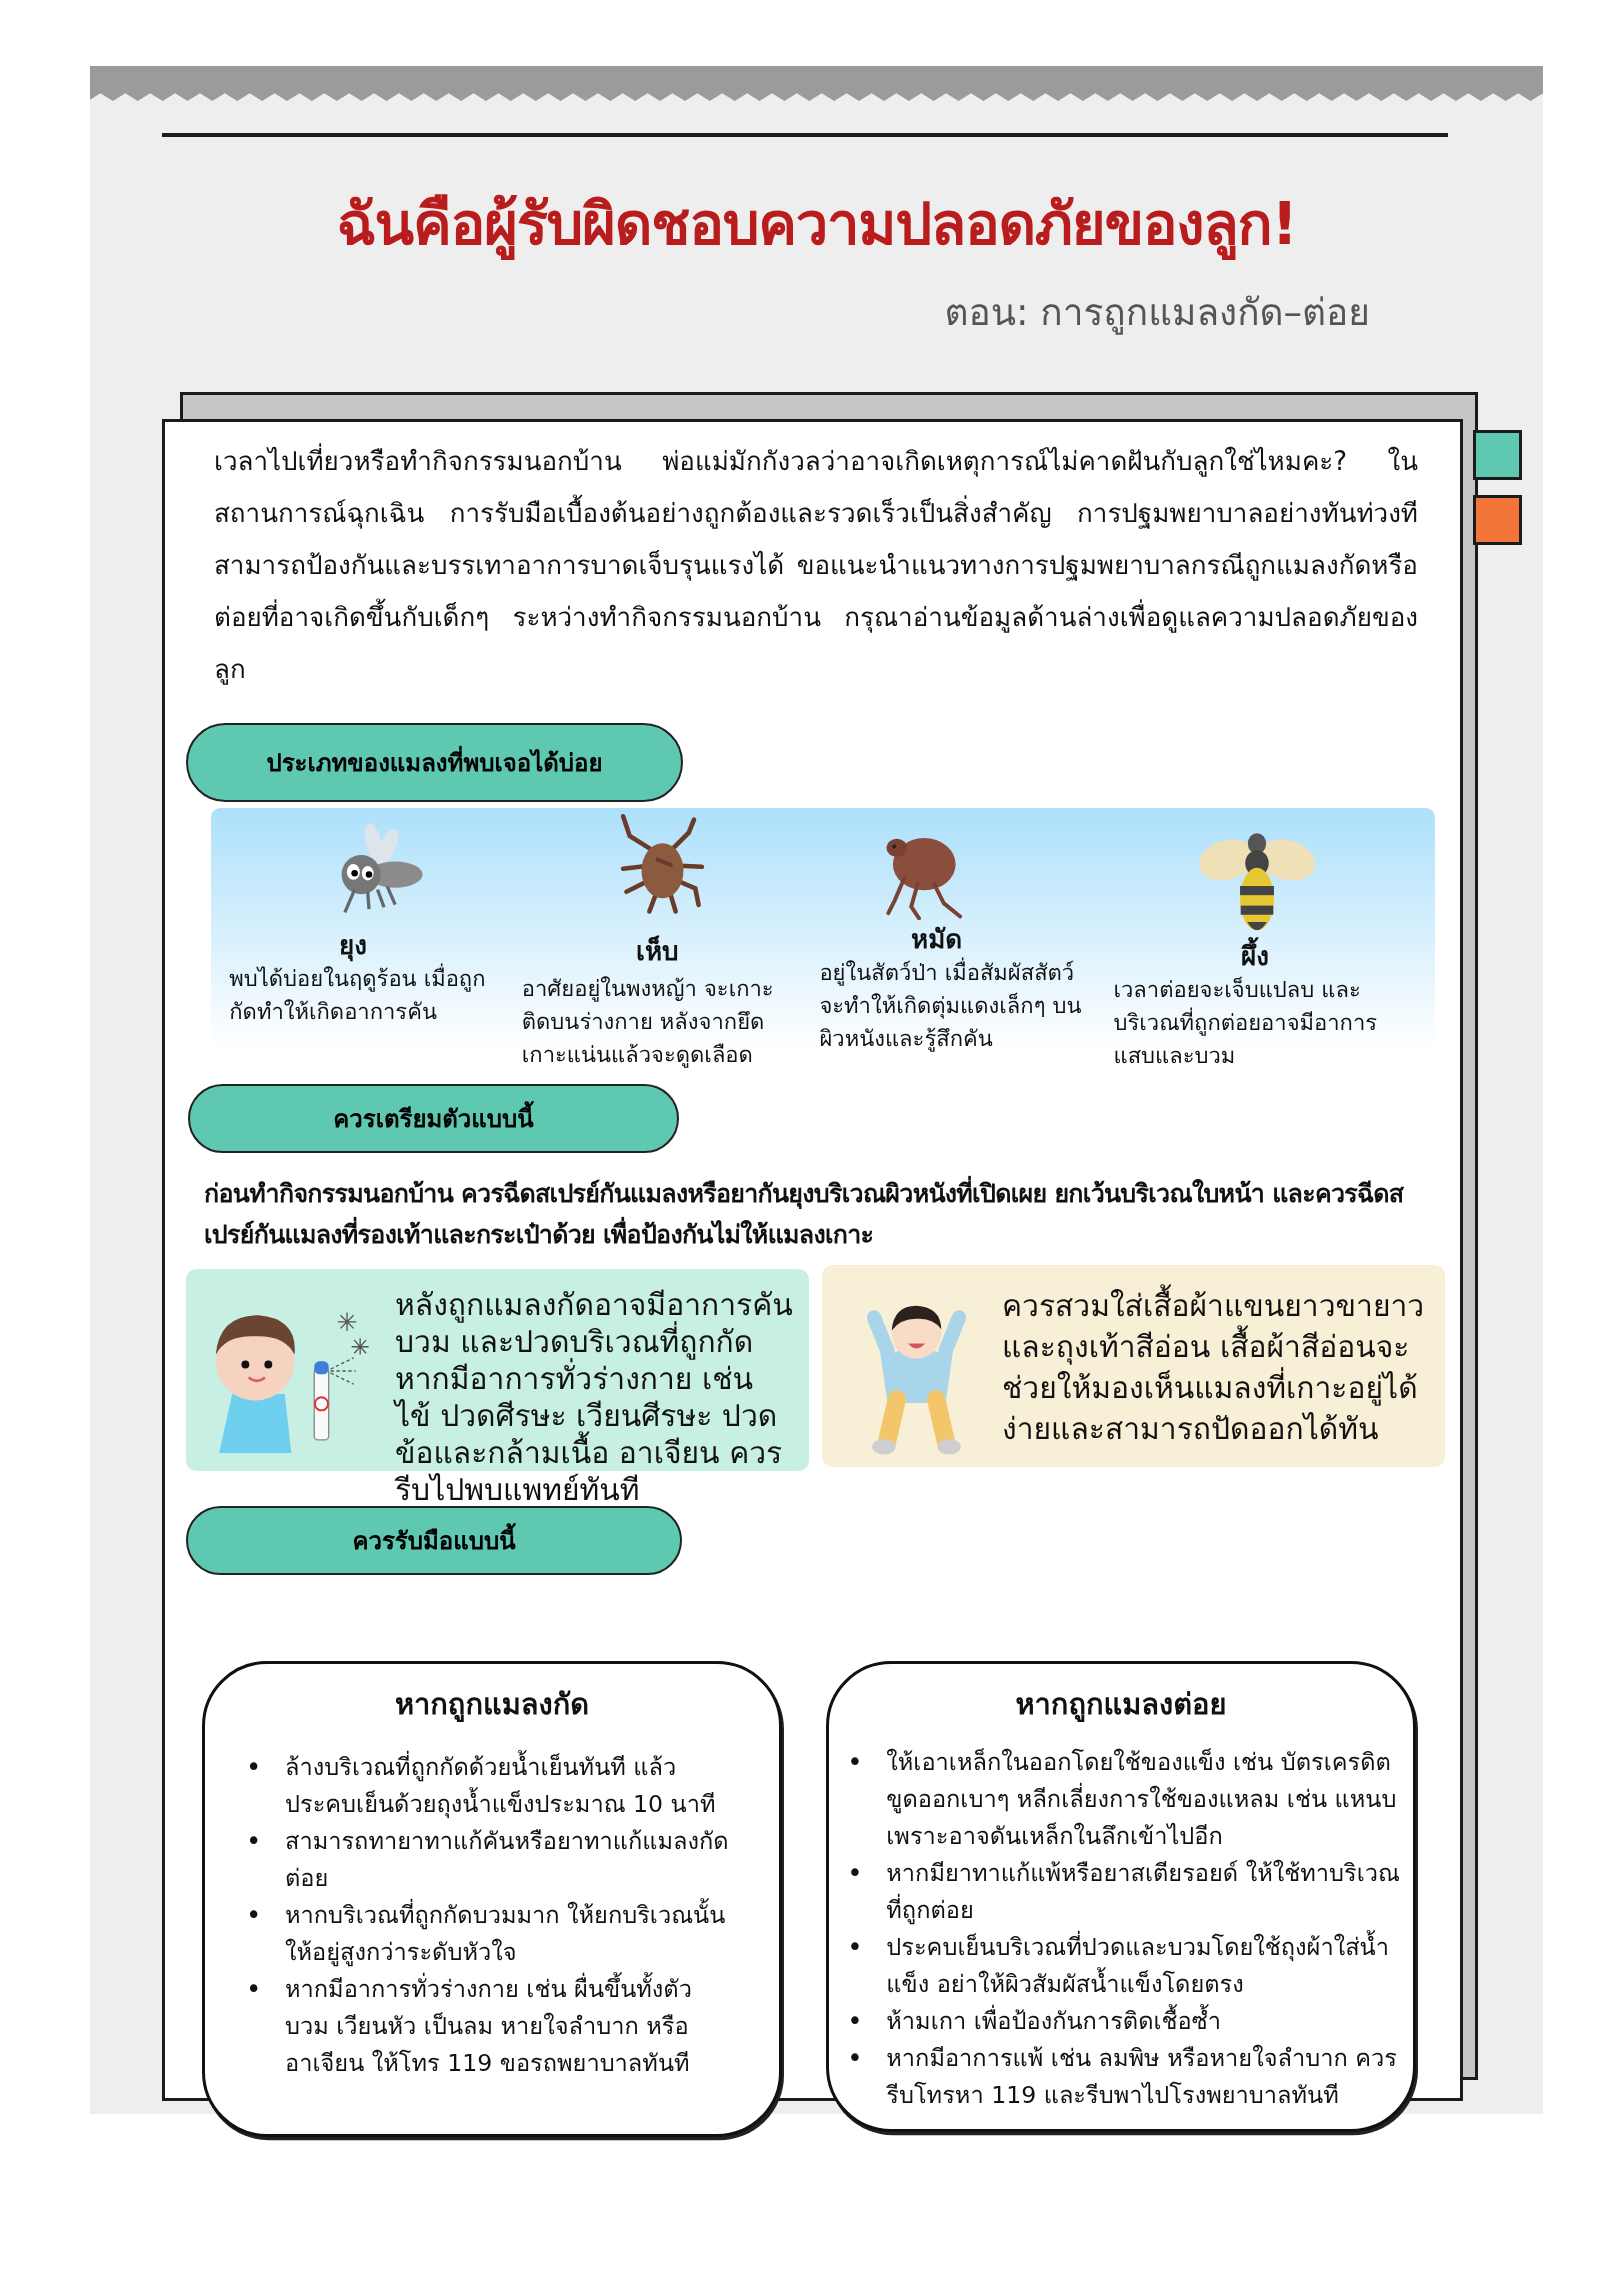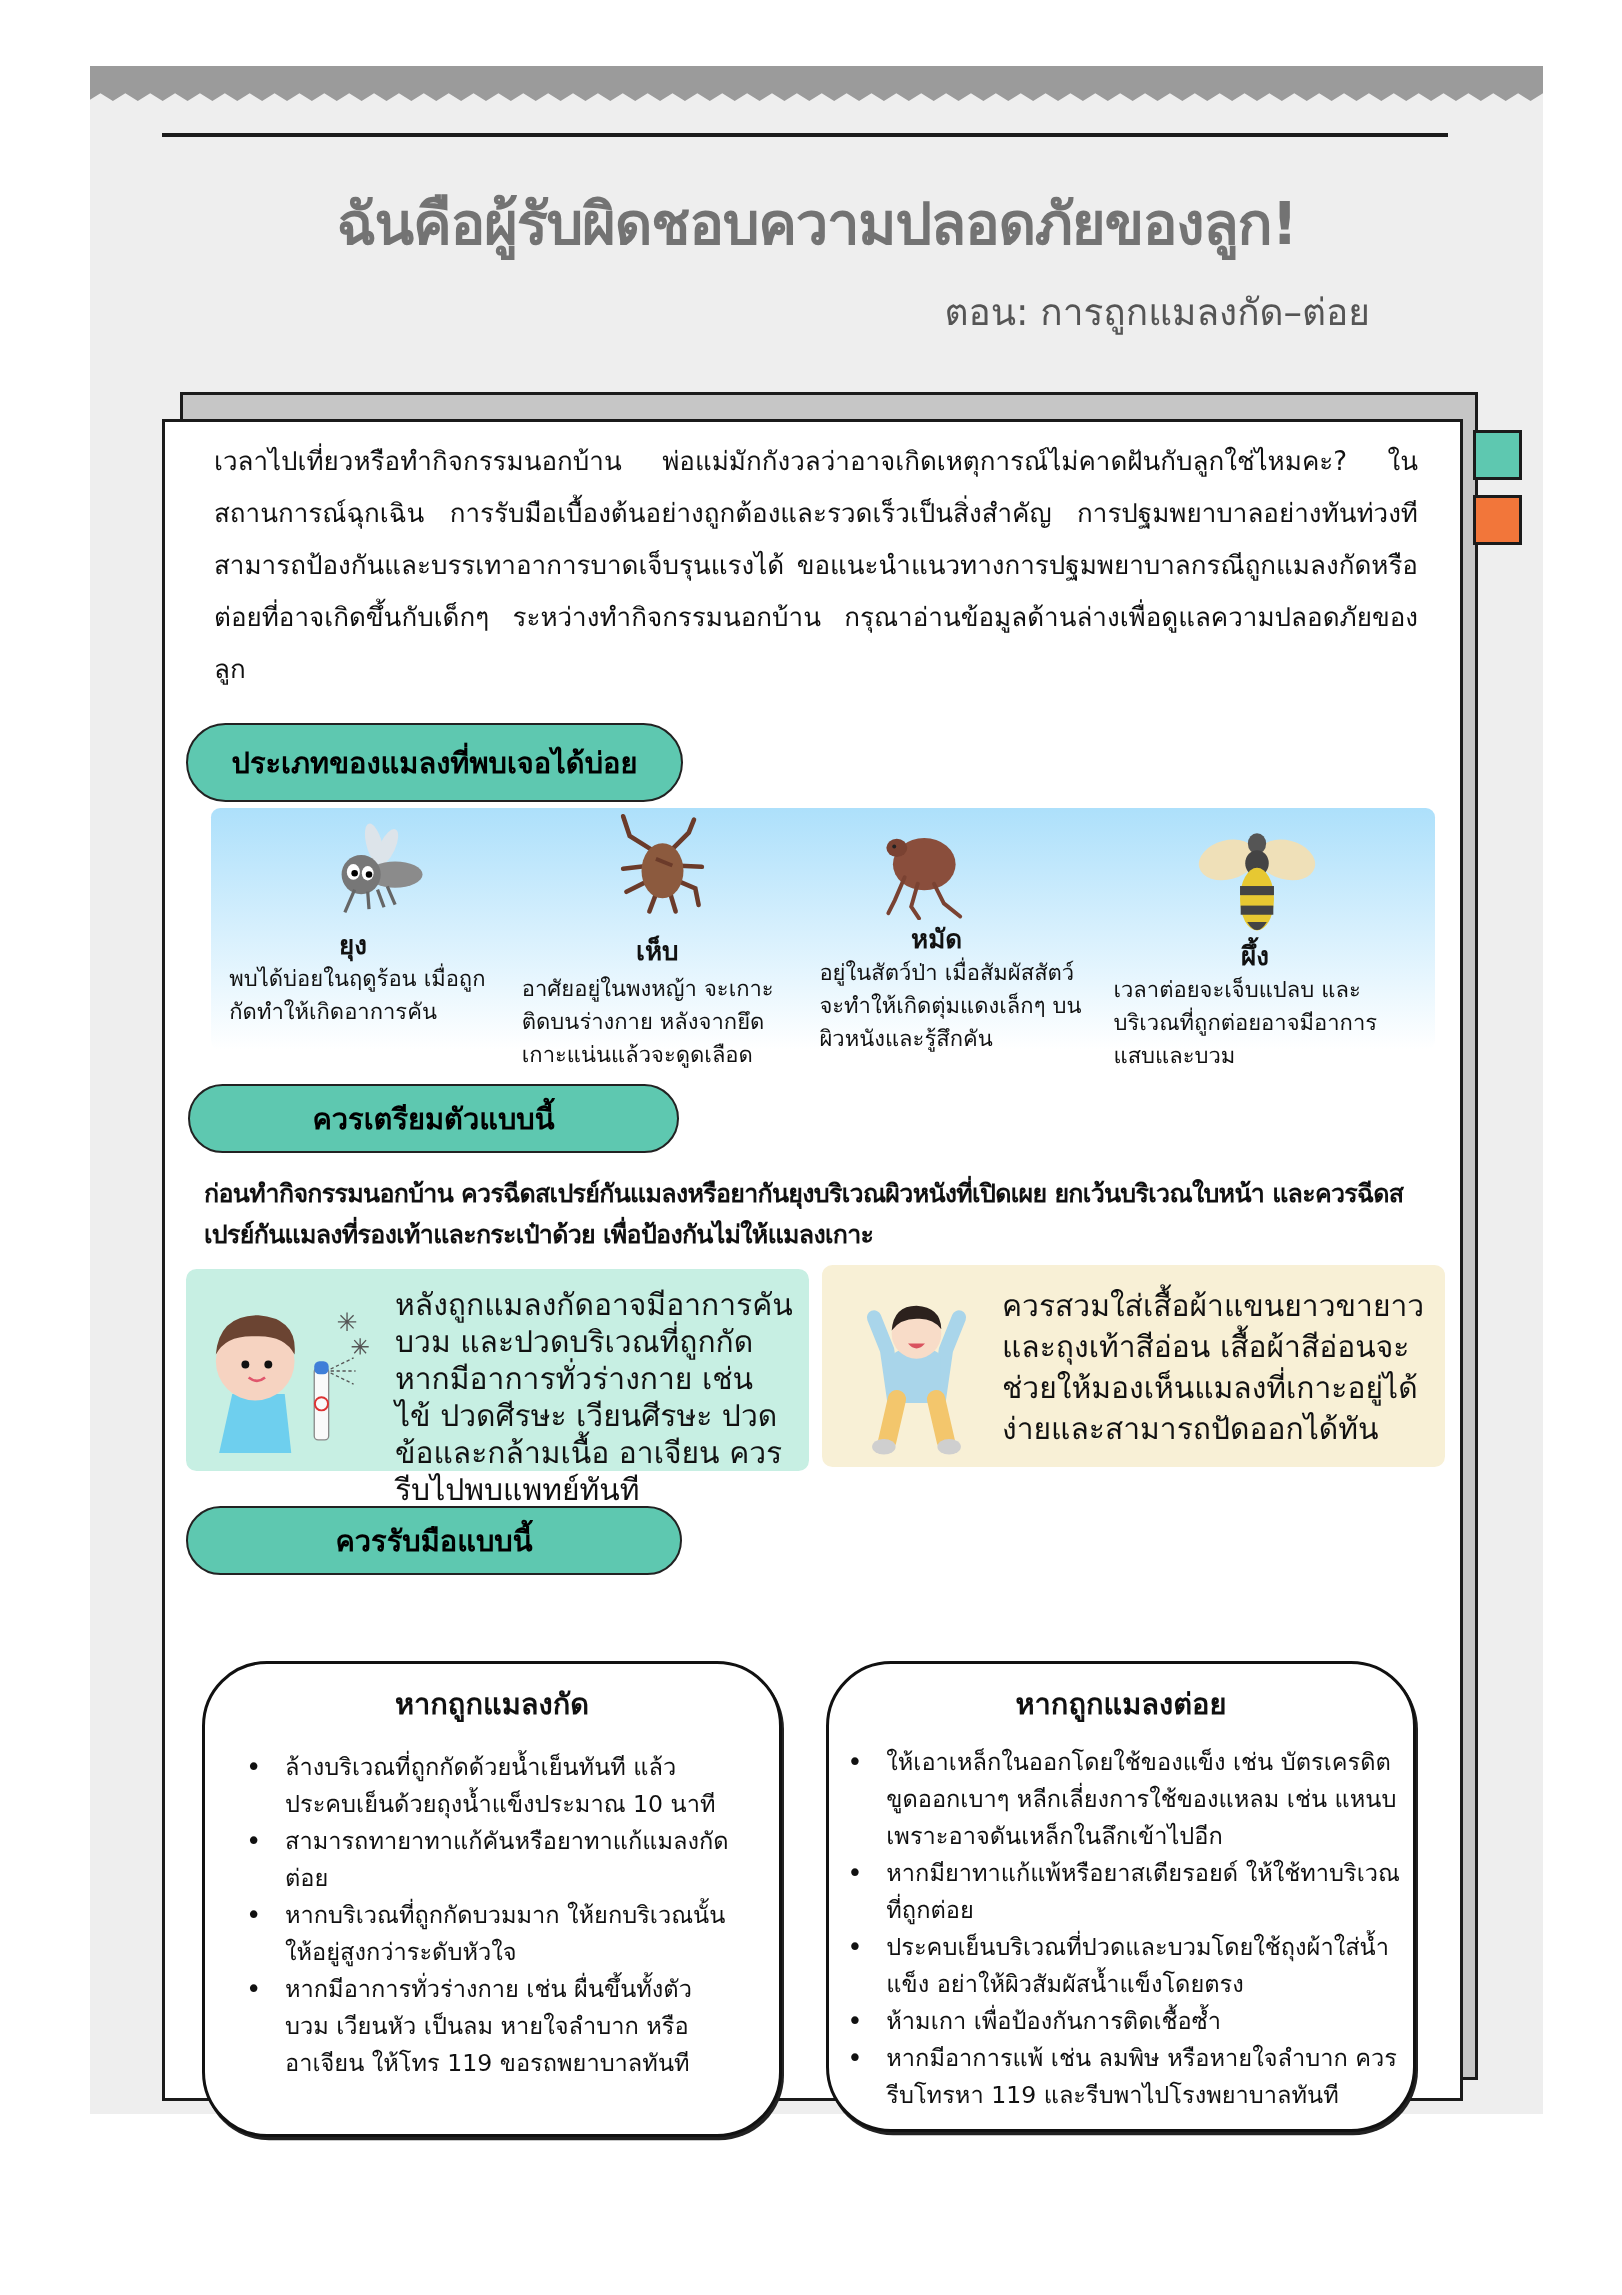--- a/index.html
+++ b/index.html
@@ -1,28 +1,28 @@
 <!DOCTYPE html>
 <html style="font-size:10.5px"><head>
 <meta charset="utf-8">
 <style>
   html, body { margin:0; padding:0; }
   body { width:1623px; height:2295px; background:#ffffff; position:relative; font-family:"DejaVu Sans", "Liberation Sans", sans-serif; color:#111; overflow:hidden; }
   .sheet { position:absolute; left:90px; top:66px; width:1453px; height:2048px; background:#eeeeee; }
   .zigzag { position:absolute; left:0; top:0; width:1453px; height:39px; }
   .rule { position:absolute; left:72px; top:67px; width:1286px; height:3.9px; background:#1b1b1b; }
-  .title { position:absolute; left:0; width:1453px; top:111px; text-align:center; font-size:58px; font-weight:bold; letter-spacing:-1.3px; color:#737373; }
+  .title { position:absolute; left:0; width:1453px; top:111px; text-align:center; font-size:58px; font-weight:bold; letter-spacing:-1.3px; color:#b91c1c; }
   .subtitle { position:absolute; right:173px; top:216px; font-size:37px; color:#555; }
   .shadow-card { position:absolute; left:90px; top:326px; width:1292px; height:1682px; background:#c6c6c6; border:3.9px solid #1b1b1b; }
   .tab { position:absolute; border:3.9px solid #1b1b1b; }
   .tab.green { left:1383px; top:364px; width:43px; height:44px; background:#5ec8b0; }
   .tab.orange { left:1383px; top:429px; width:43px; height:44px; background:#f2763a; }
   .card { position:absolute; left:72px; top:305px; width:1301px; height:1682px; background:#fff; border:3.9px solid #1b1b1b; box-sizing:border-box;margin-top:48px; }
   .intro { position:absolute; left:49px; top:13px; width:1204px; font-size:26px; line-height:52px; text-align:justify; }
-  .pill { position:absolute; background:#5ec8b0; border:2.6px solid #222; border-radius:46px; box-sizing:border-box; display:flex; align-items:center; justify-content:center; font-weight:bold; font-size:29px; color:#000; }
+  .pill { position:absolute; background:#5ec8b0; border:2.6px solid #222; border-radius:46px; box-sizing:border-box; display:flex; align-items:center; justify-content:center; font-weight:bold; font-size:24px; color:#000; }
   .bugs { position:absolute; left:46px; top:386px; width:1224px; height:242px; border-radius:9.2px; background:linear-gradient(#ade0fb, #ffffff); }
   .bug { position:absolute; top:0; width:275px; text-align:left; }
   .bug .pic { position:absolute; }
   .bug .name { position:absolute; font-weight:bold; font-size:26px; }
   .bug .desc { position:absolute; font-size:22px; line-height:33px; }
   .prep-text { position:absolute; left:39px; top:751px; width:1230px; font-size:25px; font-weight:bold; line-height:41px; letter-spacing:-0.7px; }
   .box { position:absolute; border-radius:10.5px; }
   .box.mint { left:21px; top:847px; width:623px; height:202px; background:#c7efe3; }
   .box.cream { left:657px; top:843px; width:623px; height:202px; background:#f8f0d6; }
   .box .txt { position:absolute; font-size:30px; line-height:37px; }

